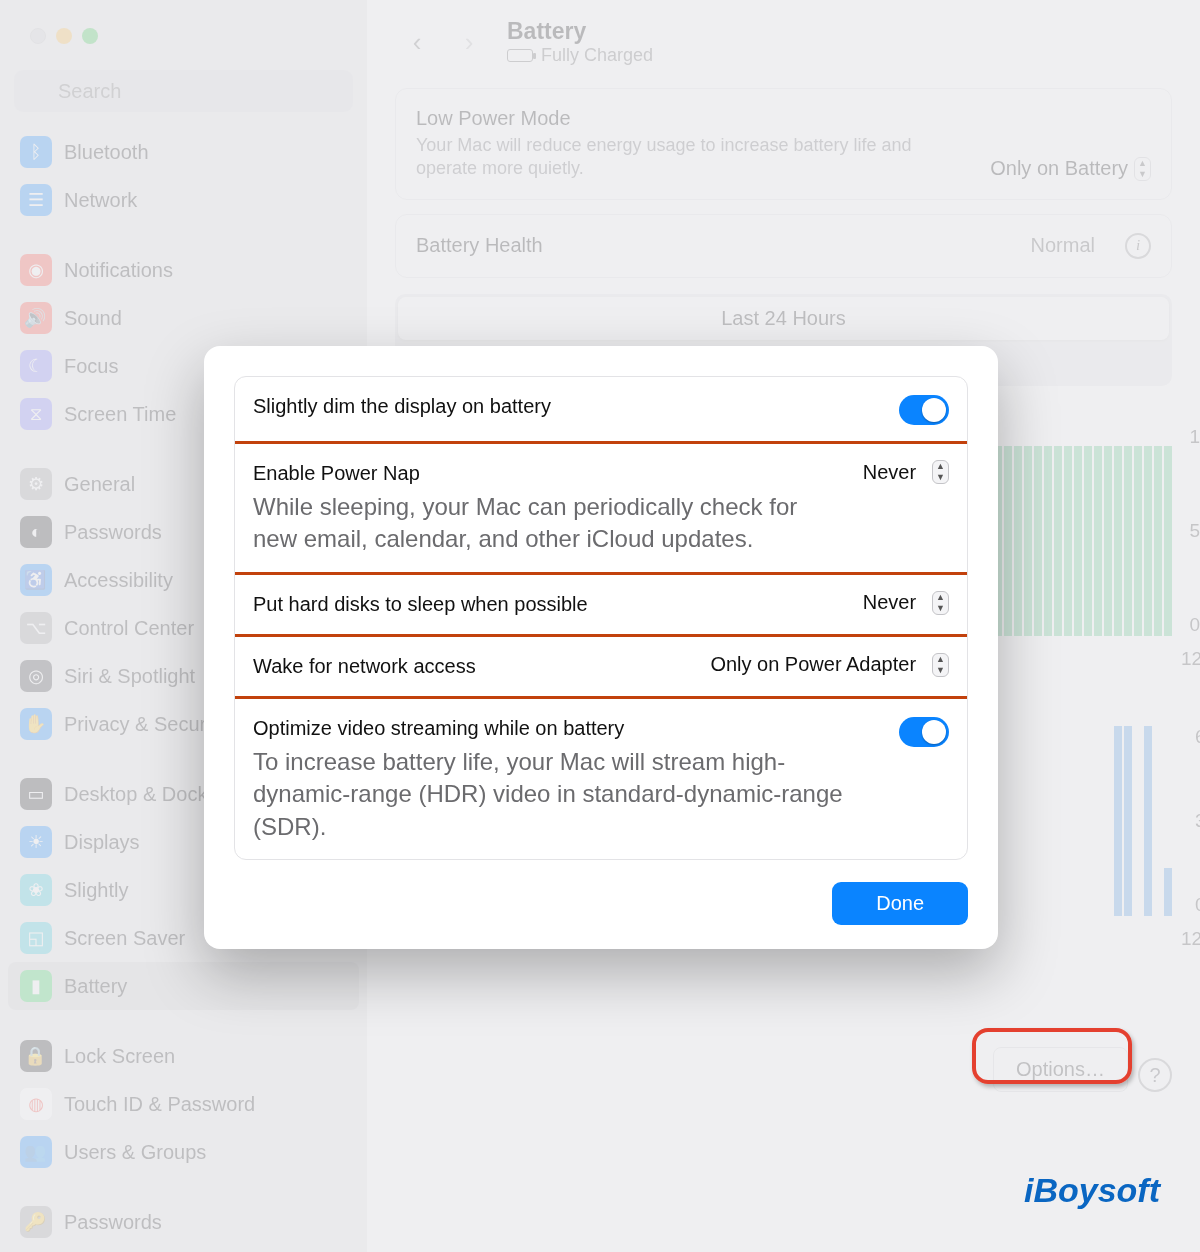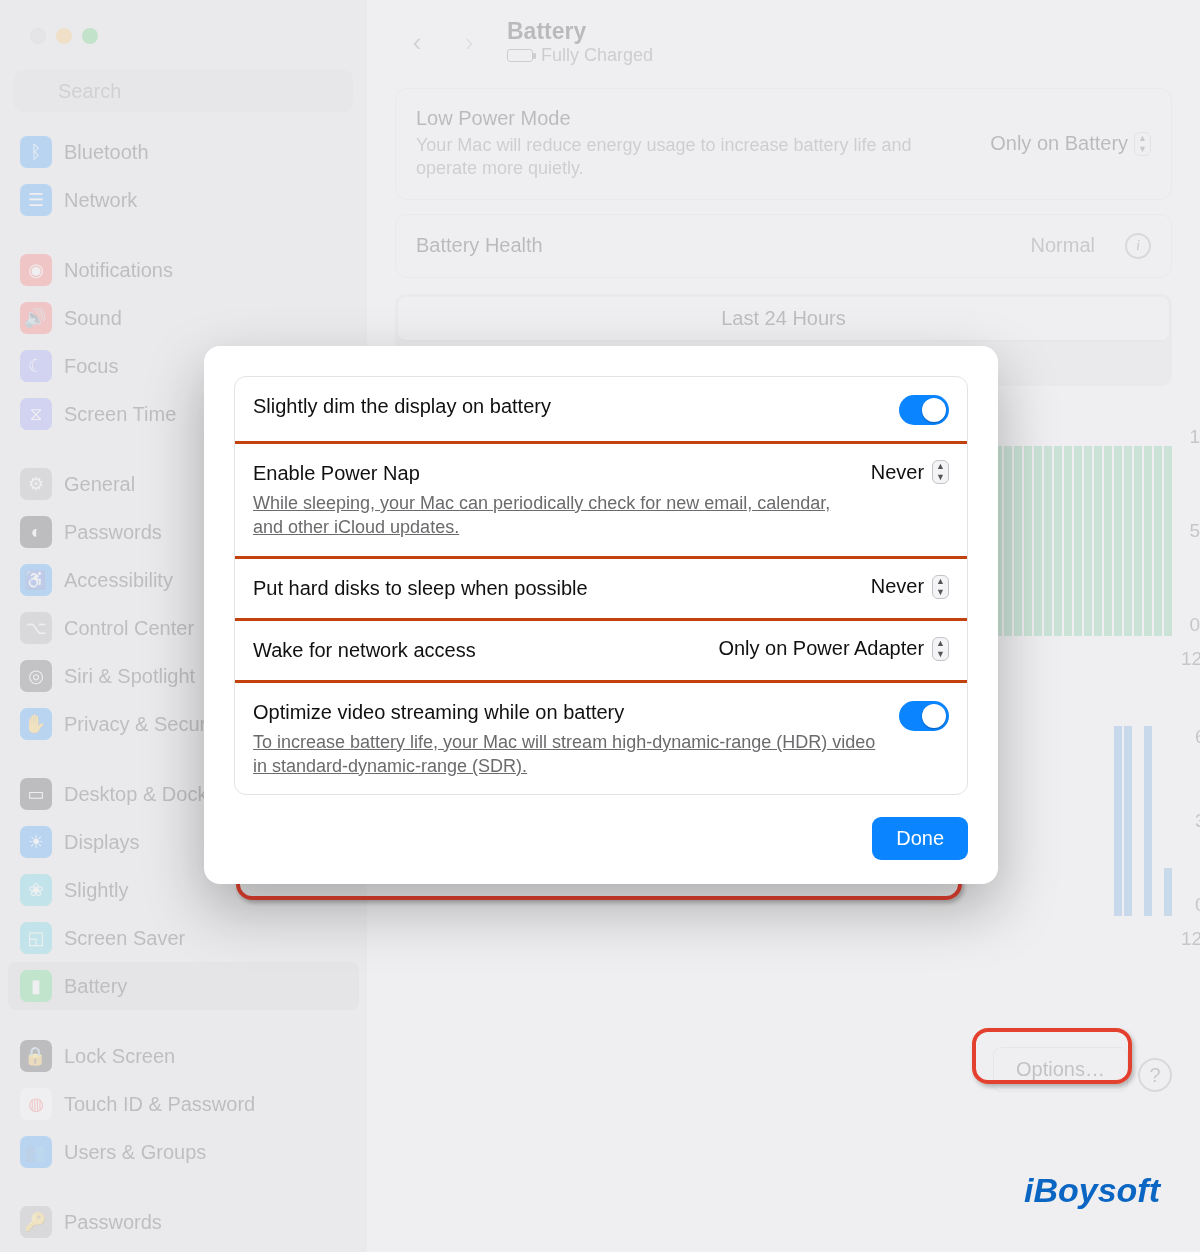--- a/index.html
+++ b/index.html
@@ -27,21 +27,21 @@
 
 .main { position: absolute; left: 367px; top: 0; right: 0; height: 1252px; z-index: 1; padding: 0 28px; }
 .header-row { display: flex; align-items: center; gap: 8px; padding: 18px 0 8px 0; }
 .nav-btn { width: 44px; height: 40px; display: flex; align-items: center; justify-content: center; font-size: 26px; color: #777; }
 .hdr-title { font-size: 23px; font-weight: 700; color: #111; }
 .hdr-sub { font-size: 18px; color: #666; display: flex; align-items: center; gap: 8px; }
 .batt-glyph { display: inline-block; border: 1.6px solid #666; width: 26px; height: 13px; border-radius: 3px; position: relative; }
 .batt-glyph::after { content: ""; position: absolute; right: -4px; top: 3px; width: 3px; height: 6px; background: #666; border-radius: 1px; }
 
 .card { background: #fff; border: 1px solid #e3e3e6; border-radius: 12px; padding: 18px 20px; margin-top: 14px; }
-.card-row { display: flex; justify-content: space-between; align-items: center; gap: 20px; }
+.card-row { display: flex; justify-content: space-between; align-items: flex-end; gap: 20px; }
 .card-title { font-size: 20px; color: #111; }
 .card-desc { font-size: 18px; color: #6b6b6e; margin-top: 4px; max-width: 520px; line-height: 1.3; }
 .dd-val { display: flex; align-items: center; gap: 6px; font-size: 20px; color: #111; }
 .stepper { display: inline-flex; flex-direction: column; border: 1px solid #c4c4c8; border-radius: 6px; overflow: hidden; background: #fff; }
 .stepper span { font-size: 9px; line-height: 9px; padding: 1px 3px; color: #555; }
 
 .seg { display: flex; background: #e9e9eb; border-radius: 10px; padding: 3px; margin-top: 16px; flex-direction: column; }
 .seg-btn { flex: 1; text-align: center; padding: 10px 0; font-size: 20px; color: #222; border-radius: 8px; }
 .seg-btn.active { background: #fff; box-shadow: 0 1px 3px rgba(0,0,0,.1); }
 
@@ -60,29 +60,29 @@
 .annot { position: absolute; border: 4px solid #e4402f; border-radius: 16px; z-index: 4; pointer-events: none; box-shadow: 2px 3px 4px rgba(0,0,0,.25); }
 
 .brand { position: absolute; right: 40px; bottom: 42px; font-size: 34px; font-weight: 800; font-style: italic; color: #0a66c2; z-index: 3; }
 
 .modal { position: absolute; left: 204px; top: 346px; width: 794px; background: #fff; border-radius: 16px; box-shadow: 0 24px 60px rgba(0,0,0,.28); z-index: 5; padding: 30px 30px 24px 30px; }
 .panel { border: 1px solid #e3e3e6; border-radius: 12px; }
 .prow { padding: 16px 18px; display: flex; justify-content: space-between; align-items: flex-start; gap: 18px; border-bottom: 3px solid #c2410c; }
 .prow:last-child { border-bottom: none; }
 .prow .txt { flex: 1; }
 .prow .ttl { font-size: 20px; color: #111; line-height: 1.35; }
-.prow .desc { font-size: 18px; color: #6b6b6e; margin-top: 4px; line-height: 1.35; text-decoration: underline; }
+.prow .desc { font-size: 24px; color: #6b6b6e; margin-top: 4px; line-height: 1.35; }
 
 .toggle { width: 50px; height: 30px; border-radius: 30px; background: #0a84ff; position: relative; flex-shrink: 0; margin-top: 2px; }
 .toggle::after { content: ""; position: absolute; right: 3px; top: 3px; width: 24px; height: 24px; background: #fff; border-radius: 50%; box-shadow: 0 1px 2px rgba(0,0,0,.3); }
 
-.sel { display: flex; align-items: center; gap: 8px; font-size: 20px; color: #111; flex-shrink: 0; }
+.sel { display: flex; align-items: center; gap: 16px; font-size: 20px; color: #111; flex-shrink: 0; }
 .sel .stepper { background: #f4f4f6; }
 
-.done { display: block; margin: 22px 0 0 auto; background: #0a84ff; color: #fff; border: none; border-radius: 9px; padding: 10px 24px; font-size: 20px; font-weight: 500; }
+.done { display: block; margin: 22px 0 0 auto; background: #0a84ff; color: #fff; border: none; border-radius: 9px; padding: 10px 44px; font-size: 20px; font-weight: 500; }
 
 .info-icon { width: 26px; height: 26px; border: 2px solid #9a9a9d; border-radius: 50%; display: inline-flex; align-items: center; justify-content: center; font-size: 15px; color: #555; font-style: italic; font-family: Georgia, serif; }
 </style>
 </head>
 <body>
 
 <div class="window">
 
   <div class="sidebar">
     <div class="traffic">

